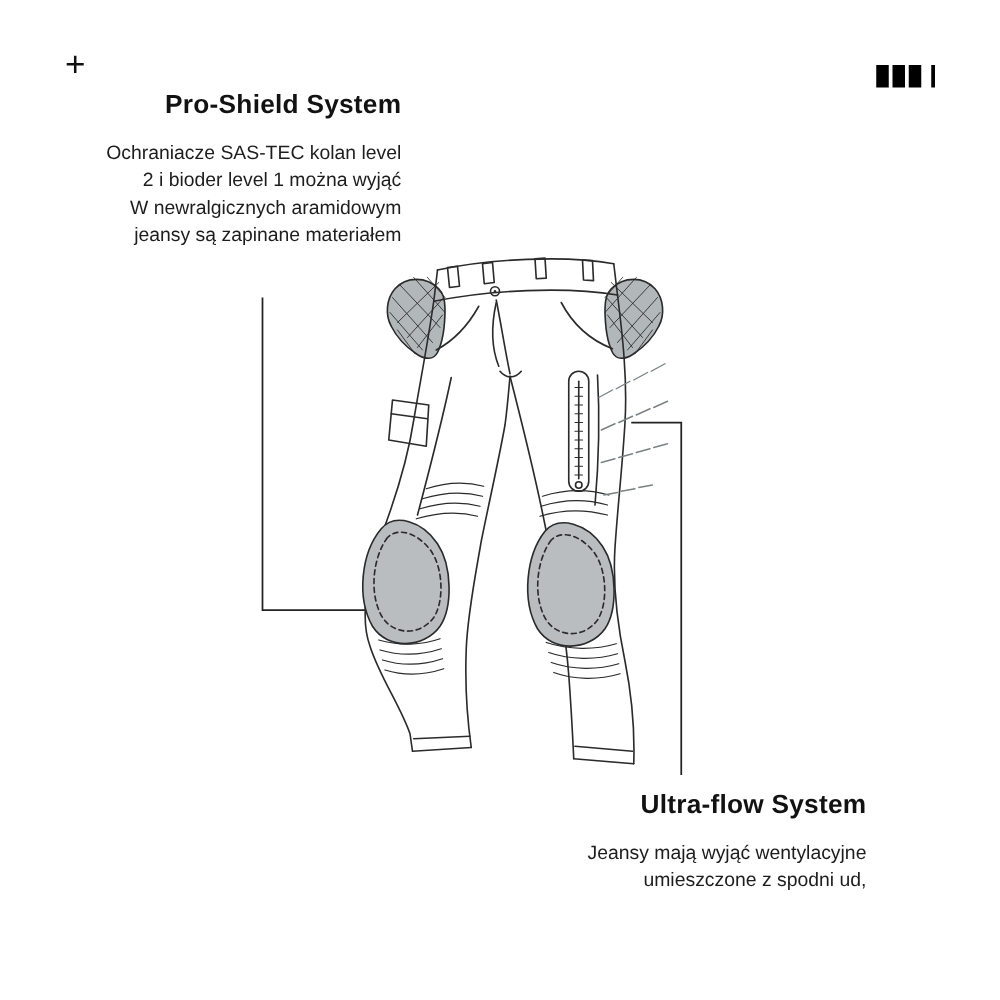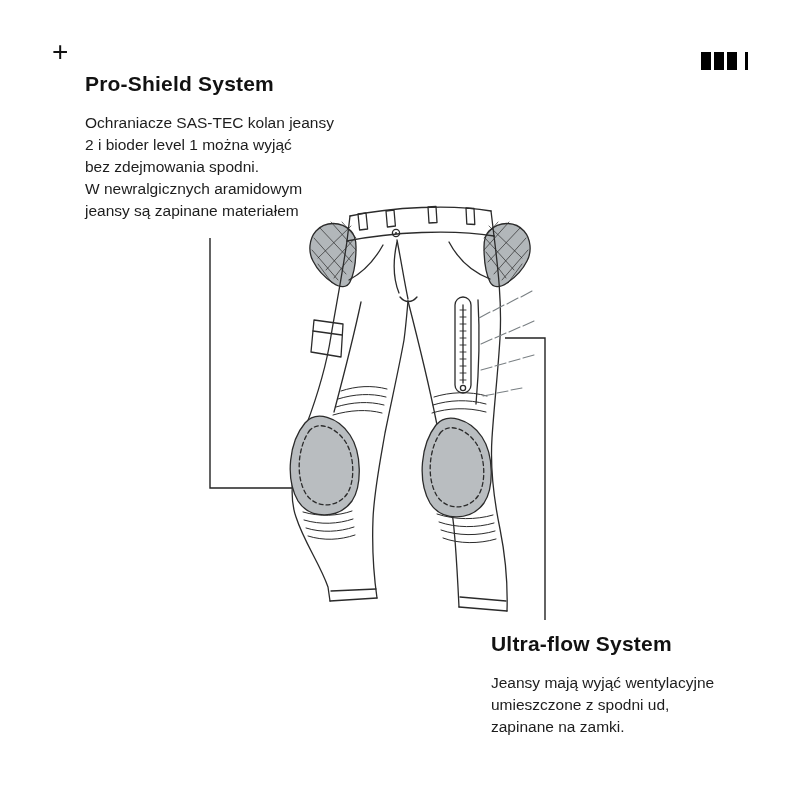--- a/index.html
+++ b/index.html
@@ -40,35 +40,35 @@
     height: 18px;
     background: #000000;
     margin-left: 3px;
   }
   .logo .bar:first-child { margin-left: 0; }
   .logo .bar.thin {
     width: 3px;
     margin-left: 8px;
   }
 
-  .note { position: absolute; }
+  .note { position: absolute; text-align: right; }
   .note h2 {
     margin: 0 0 16px 0;
     font-size: 21px;
     font-weight: 700;
     letter-spacing: 0.2px;
     color: #121212;
   }
   .note .line {
     font-size: 15.5px;
     line-height: 22px;
     color: #1d1d1d;
   }
   .note-left  { left: 85px;  top: 72px;  }
-  .note-right { left: 491px; top: 632px; }
+  .note-right { left: 470px; top: 632px; }
 
   svg.art {
     position: absolute;
     left: 0; top: 0;
   }
 </style>
 </head>
 <body>
 
 <div class="canvas">
@@ -78,34 +78,32 @@
   <div class="logo">
     <span class="bar"></span>
     <span class="bar"></span>
     <span class="bar"></span>
     <span class="bar thin"></span>
   </div>
 
   <section class="note note-left">
     <h2>Pro-Shield System</h2>
     <div>
-      <div class="line">Ochraniacze SAS-TEC kolan jeansy</div>
+      <div class="line">Ochraniacze SAS-TEC kolan level</div>
       <div class="line">2 i bioder level 1 można wyjąć</div>
-      <div class="line">bez zdejmowania spodni.</div>
       <div class="line">W newralgicznych aramidowym</div>
       <div class="line">jeansy są zapinane materiałem</div>
     </div>
   </section>
 
   <section class="note note-right">
     <h2>Ultra-flow System</h2>
     <div>
       <div class="line">Jeansy mają wyjąć wentylacyjne</div>
       <div class="line">umieszczone z spodni ud,</div>
-      <div class="line">zapinane na zamki.</div>
     </div>
   </section>
 
   <svg class="art" width="800" height="800" viewBox="0 0 800 800">
 
     <g stroke="#232323" stroke-width="1.4" fill="none">
       <polyline points="210,238 210,488 299,488"></polyline>
       <polyline points="505,338 545,338 545,620"></polyline>
     </g>
 

